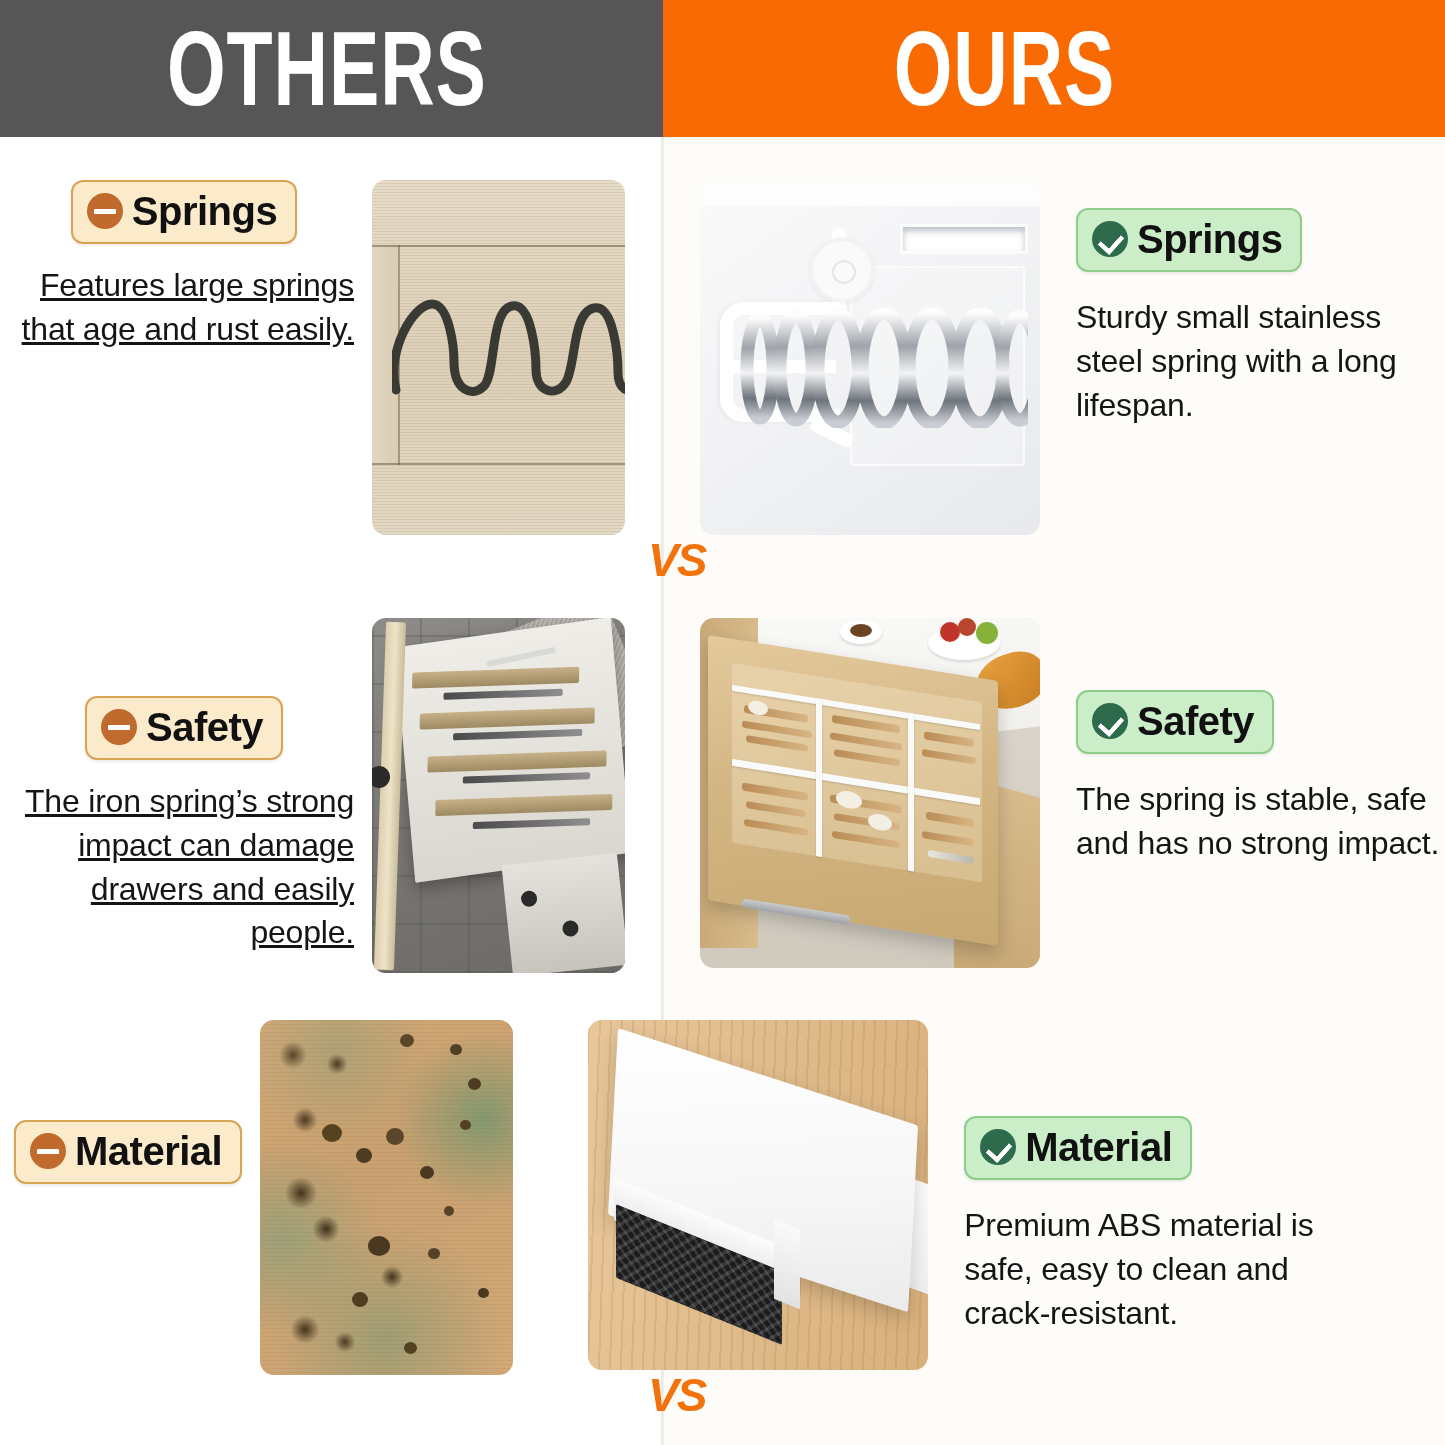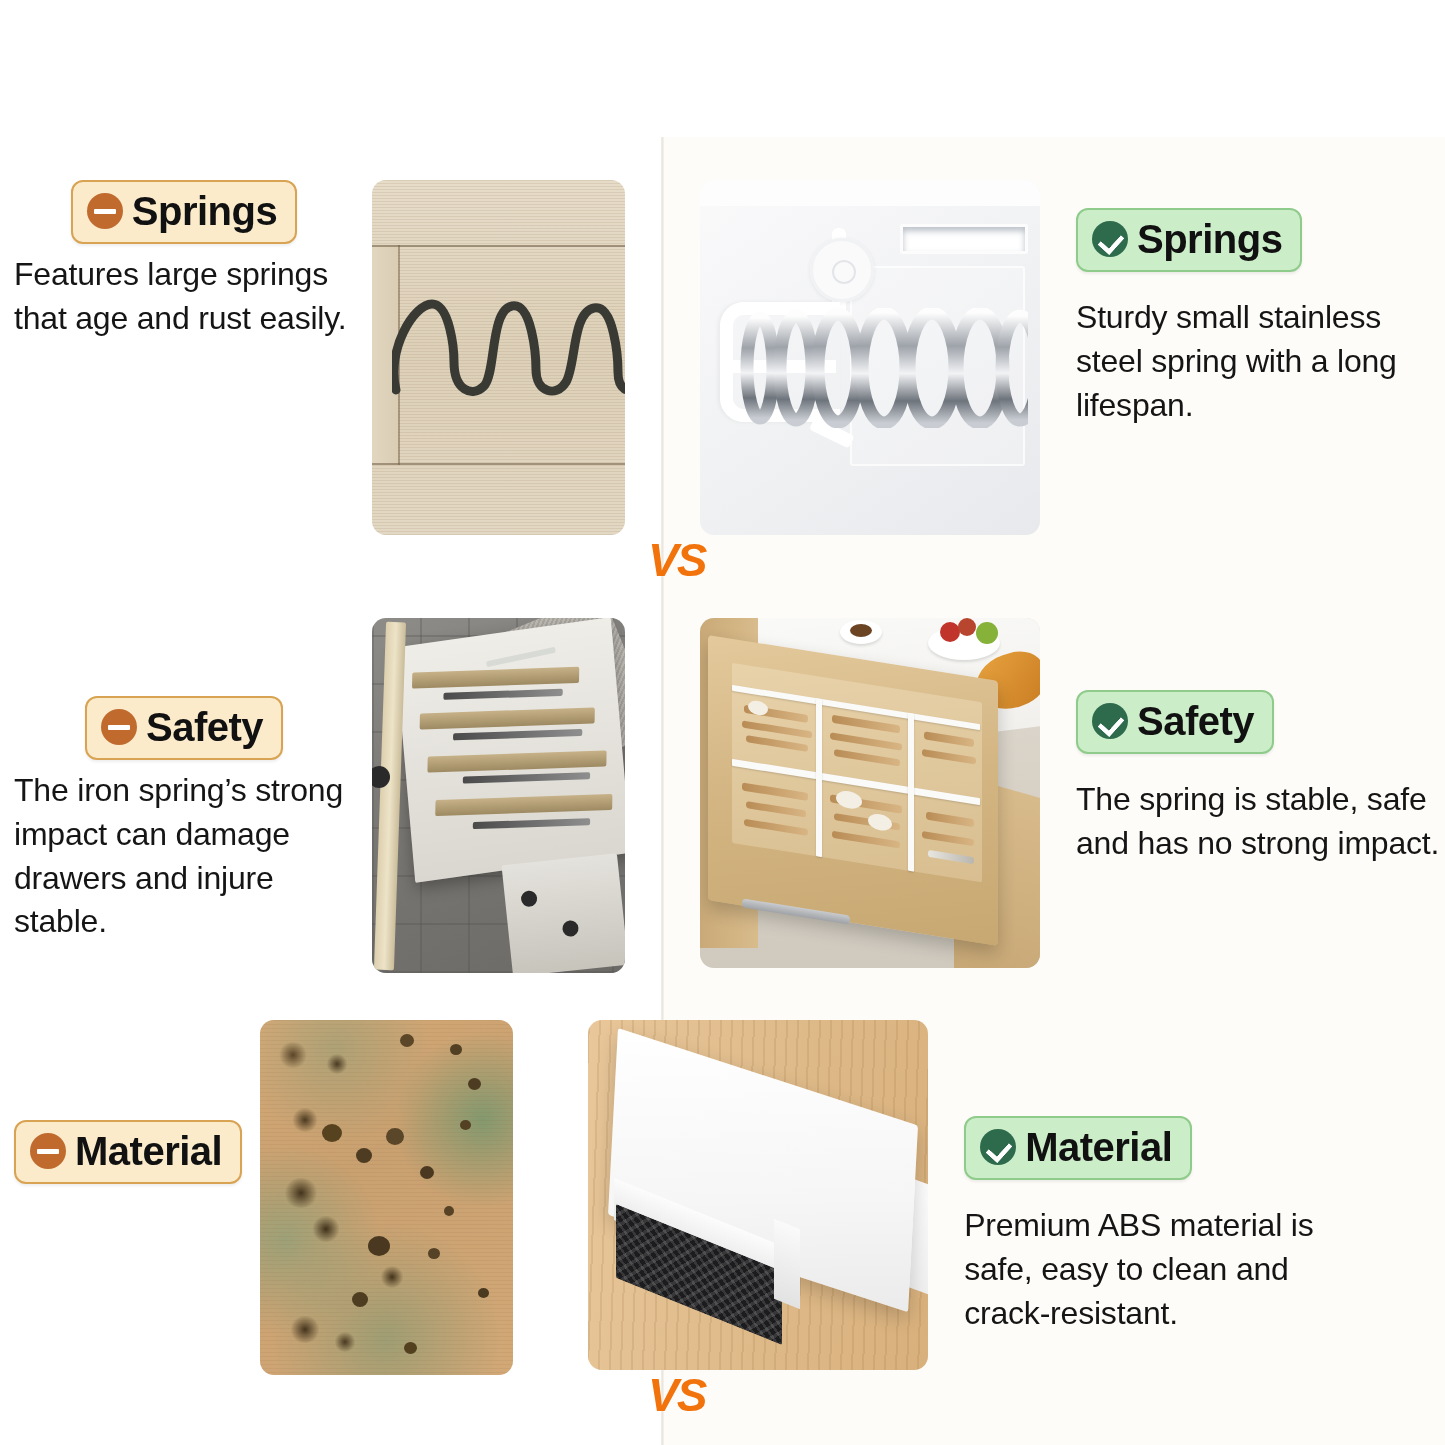--- a/index.html
+++ b/index.html
@@ -154,21 +154,21 @@
 
   
   .desc {
     font-size: 32px;
     line-height: 1.37;
     color: #151515;
     font-weight: 400;
     letter-spacing: -0.2px;
     font-family: "Liberation Sans", sans-serif;
   }
-  .desc.left  { text-align: left; margin-top: 9px; width: 340px; }
+  .desc.left  { text-align: right; margin-top: 20px; width: 340px; text-decoration: underline; }
   .desc.right { text-align: left;   margin-top: 24px; width: 380px; }
 
   
   .img-card {
     border-radius: 14px;
     overflow: hidden;
     position: relative;
     flex: none;
   }
   .img-left  { width: 253px; height: 355px; margin-left: 18px; }
@@ -493,20 +493,26 @@
     position: absolute; left: 258px; top: 150px;
     width: 86px; height: 110px;
     background: linear-gradient(to bottom, #FDFDFD, #EFEFEF);
     transform: skewY(20deg);
   }
 </style>
 </head>
 <body>
 
 <div class="header">
+  <div class="header-left">
+    <span class="header-title">OTHERS</span>
+  </div>
+  <div class="header-right">
+    <span class="header-title">OURS</span>
+  </div>
 </div>
 
 <div class="panel-left"></div>
 <div class="panel-right"></div>
 <div class="divider-line"></div>
 
 <div class="row" id="row-1">
 
   <div class="txt-col left">
     <div class="badge neg">
@@ -576,21 +582,21 @@
   </div>
 </div>
 
 <div class="row" id="row-2">
 
   <div class="txt-col left" style="margin-top:96px;">
     <div class="badge neg">
       <span class="icon-circle minus"></span>
       <span class="badge-label">Safety</span>
     </div>
-    <div class="desc left">The iron spring’s strong impact can damage drawers and injure stable.</div>
+    <div class="desc left">The iron spring’s strong impact can damage drawers and easily people.</div>
   </div>
 
   <div class="img-card img-left" style="margin-left:18px;margin-top:18px;">
     <div class="art-fallen">
       <div class="fl-counter"></div>
       <div class="fl-drawer">
         <div class="fl-slat" style="left:14px;  top:36px;  width:168px; transform:rotate(6deg);"></div>
         <div class="fl-slat" style="left:18px;  top:78px;  width:176px; transform:rotate(6deg);"></div>
         <div class="fl-slat" style="left:22px;  top:122px; width:180px; transform:rotate(6deg);"></div>
         <div class="fl-slat" style="left:26px;  top:166px; width:178px; transform:rotate(6deg);"></div>

